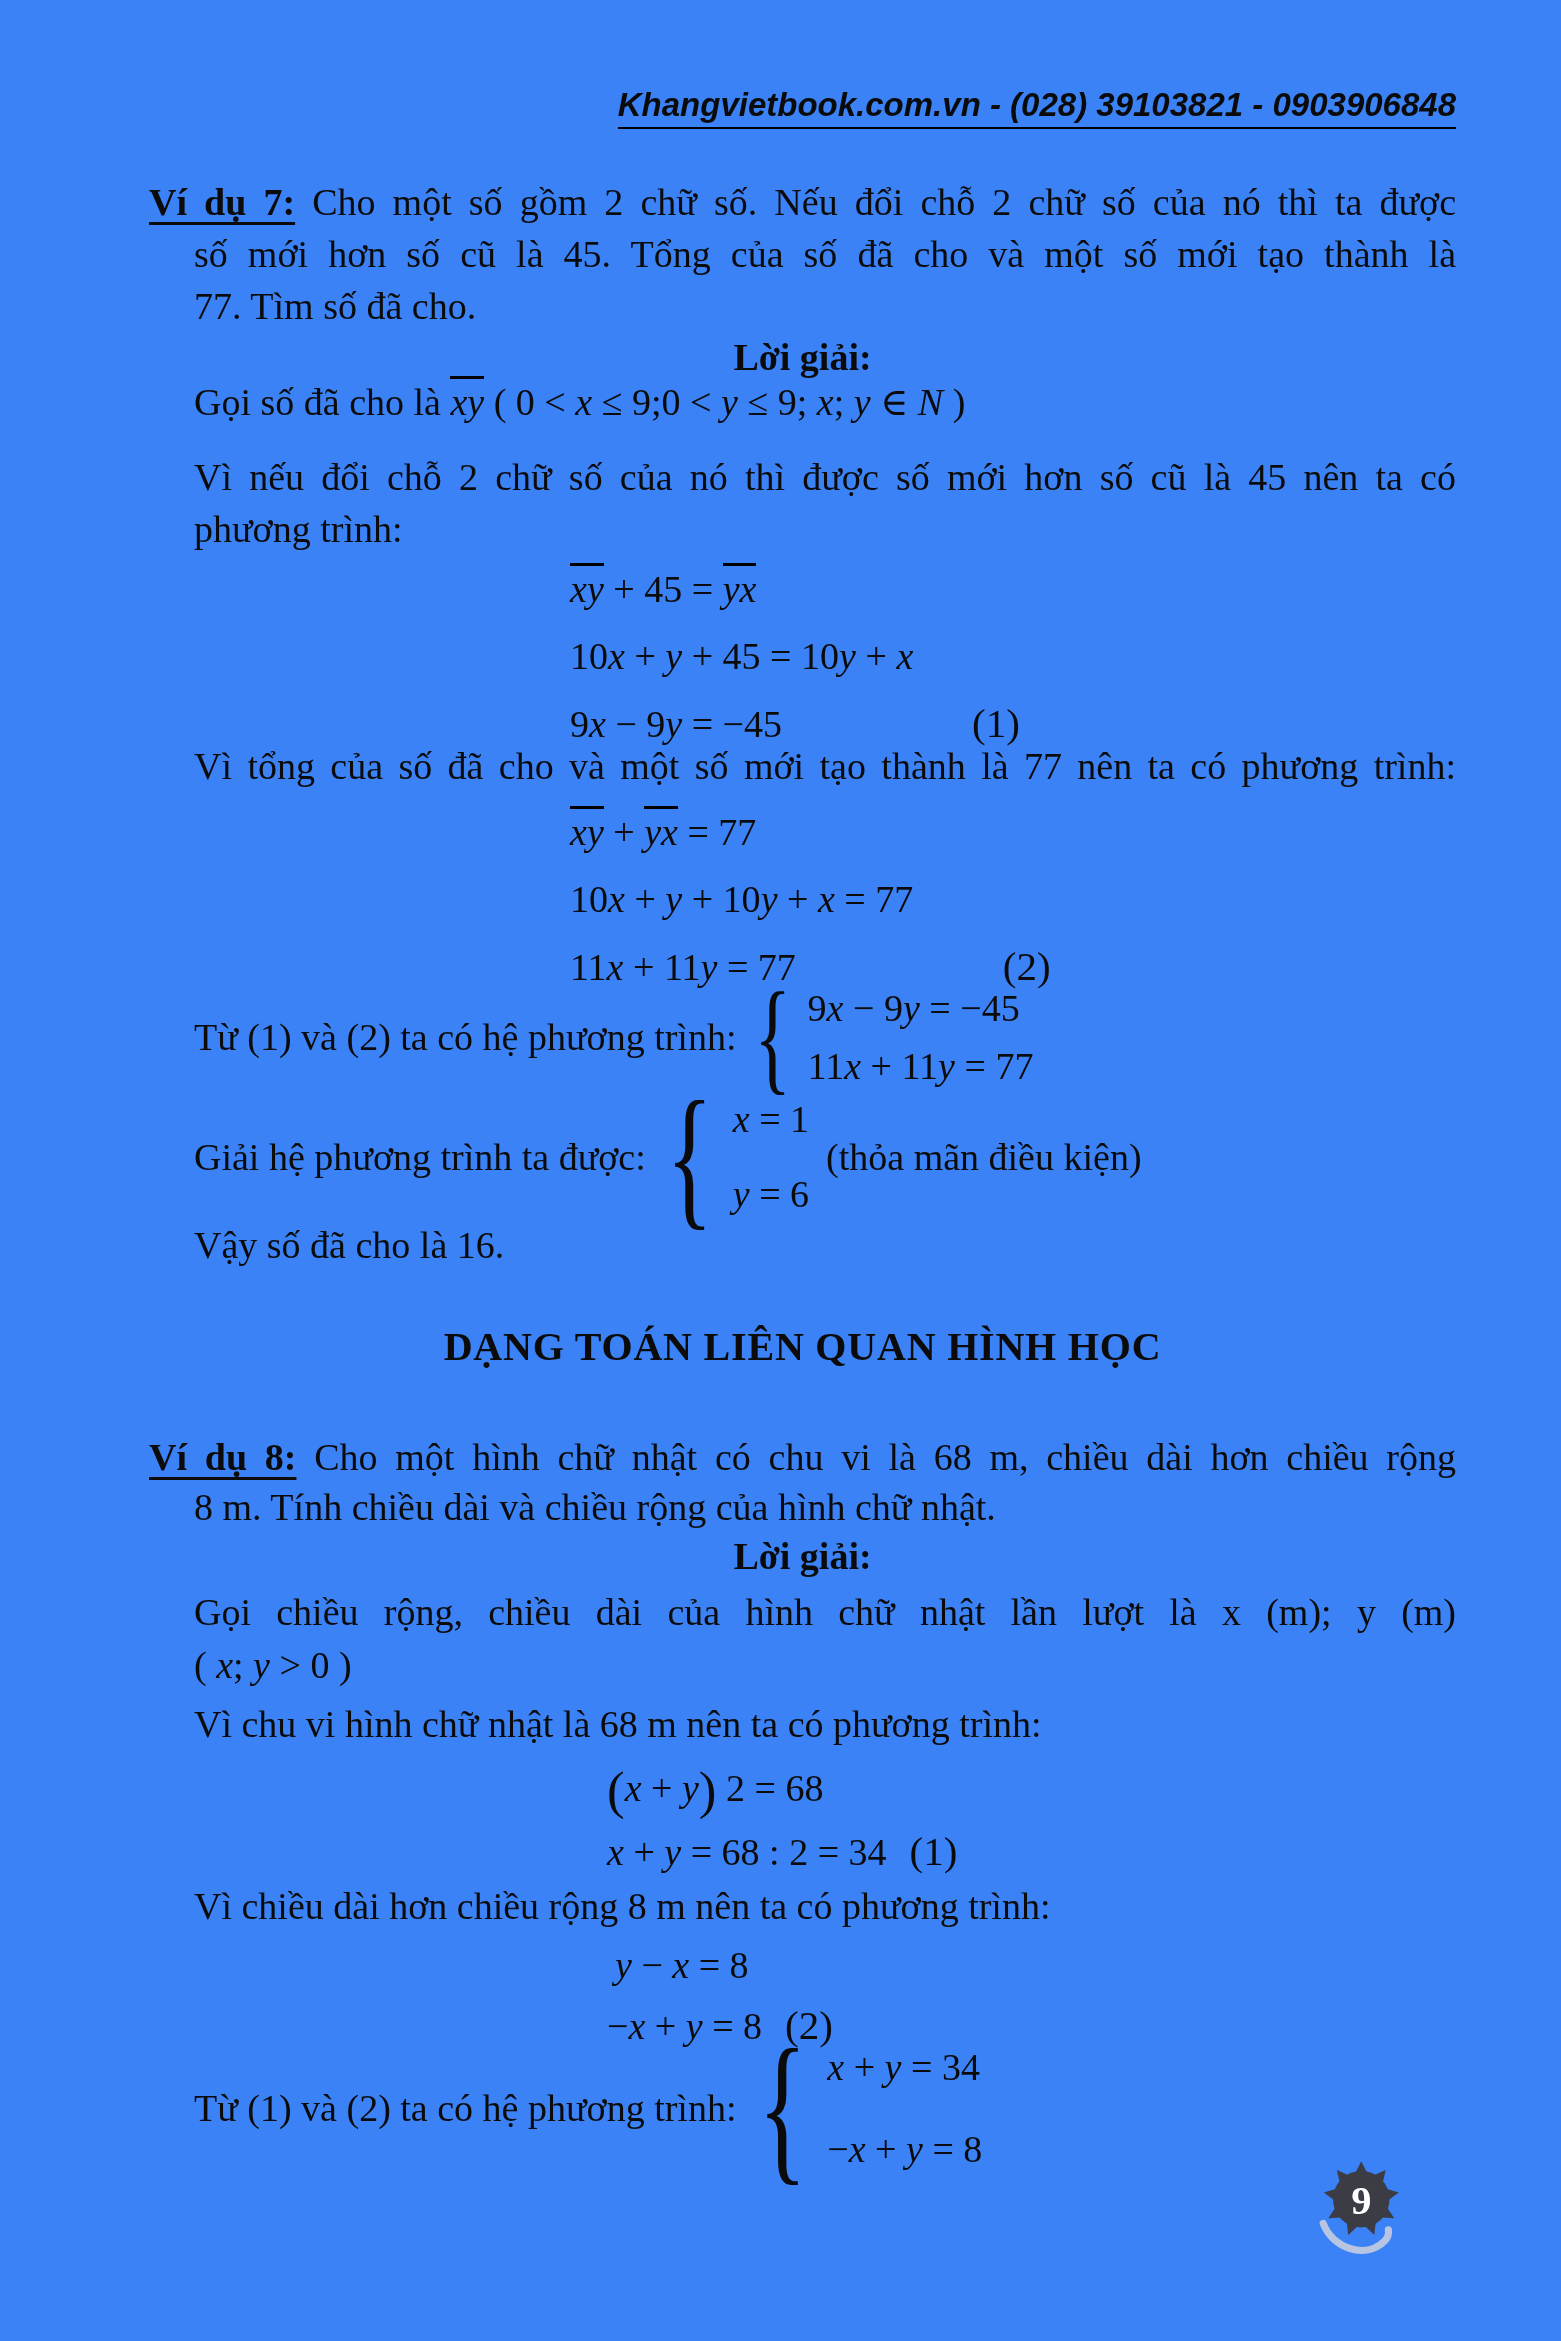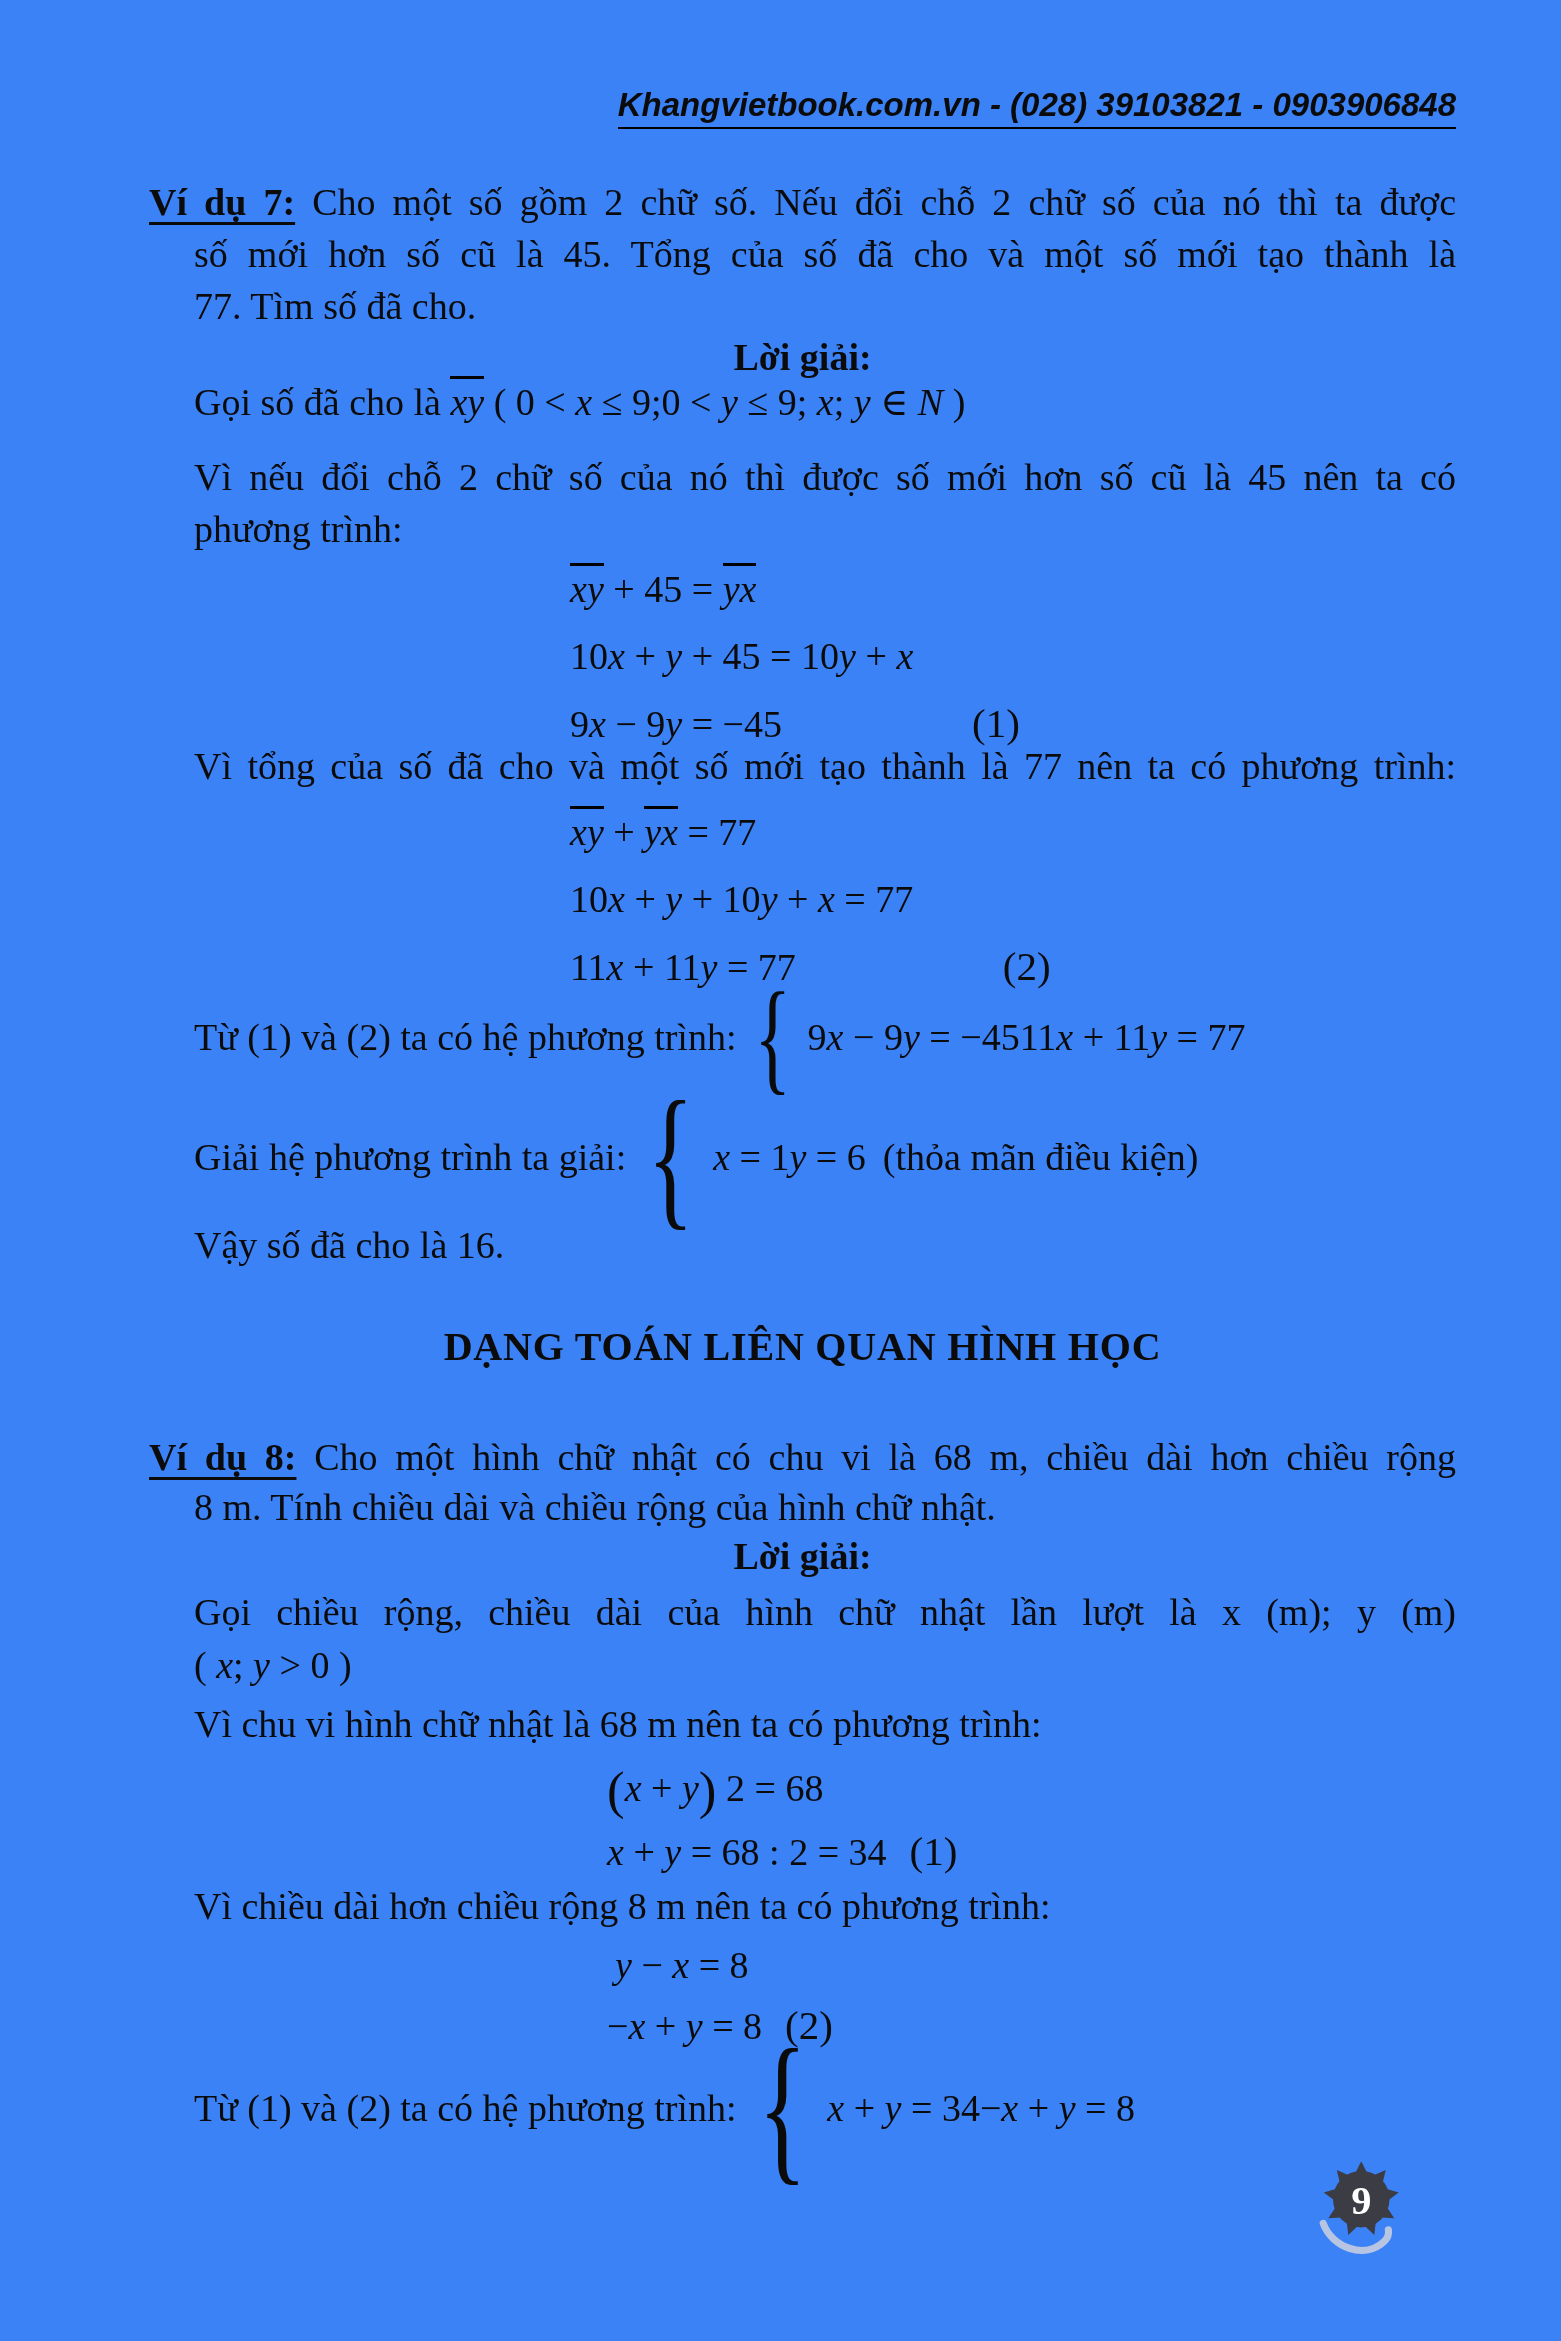--- a/index.html
+++ b/index.html
@@ -18,21 +18,21 @@
   .ol{display:inline-block;border-top:3.3px solid #000;padding-top:4.1px;line-height:1.05;}
   .eq{line-height:59px;white-space:nowrap;margin-top:8px;}
   .eqnum{font-size:41px;margin-left:190px;}
   .eqnum2{font-size:41px;margin-left:207px;}
   .eqnum-near{font-size:41px;margin-left:23px;}
   .bigp{font-size:53px;vertical-align:-7.4px;}
   .sysrow{position:absolute;display:flex;align-items:center;white-space:nowrap;}
   .brace{display:inline-block;font-size:124px;line-height:1;transform:scaleX(0.62);margin:0 5px 0 6.6px;font-weight:400;}
   .brace.tall{font-size:157px;}
   .brace.taller{font-size:165px;}
-  .syscol{display:flex;flex-direction:row;}
+  .syscol{display:flex;flex-direction:column;}
   .syscol span{line-height:52px;}
   .gap8{row-gap:6.6px;}
   .gap28{row-gap:23px;align-items:flex-end;}
   .gap36{row-gap:30px;}
   .thoa{margin-left:17px;}
   .section-heading{font-weight:bold;font-size:40px;letter-spacing:0.8px;}
   .ex8line{line-height:50px;}
   .badge{position:absolute;left:1305px;top:2130px;}
 </style>
 </head>
@@ -78,21 +78,21 @@
   <div class="sysrow" style="top:975px;left:194px">
     <span>Từ (1) và (2) ta có hệ phương trình:</span>
     <span class="brace">{</span>
     <span class="syscol gap8">
       <span class="m">9<i>x</i> − 9<i>y</i> = −45</span>
       <span class="m">11<i>x</i> + 11<i>y</i> = 77</span>
     </span>
   </div>
 
   <div class="sysrow" style="top:1078px;left:194px">
-    <span>Giải hệ phương trình ta giải:</span>
+    <span>Giải hệ phương trình ta được:</span>
     <span class="brace tall">{</span>
     <span class="syscol gap28">
       <span class="m"><i>x</i> = 1</span>
       <span class="m"><i>y</i> = 6</span>
     </span>
     <span class="thoa">(thỏa mãn điều kiện)</span>
   </div>
 
   <div class="abs line" style="top:1219px;left:194px">Vậy số đã cho là 16.</div>
 

